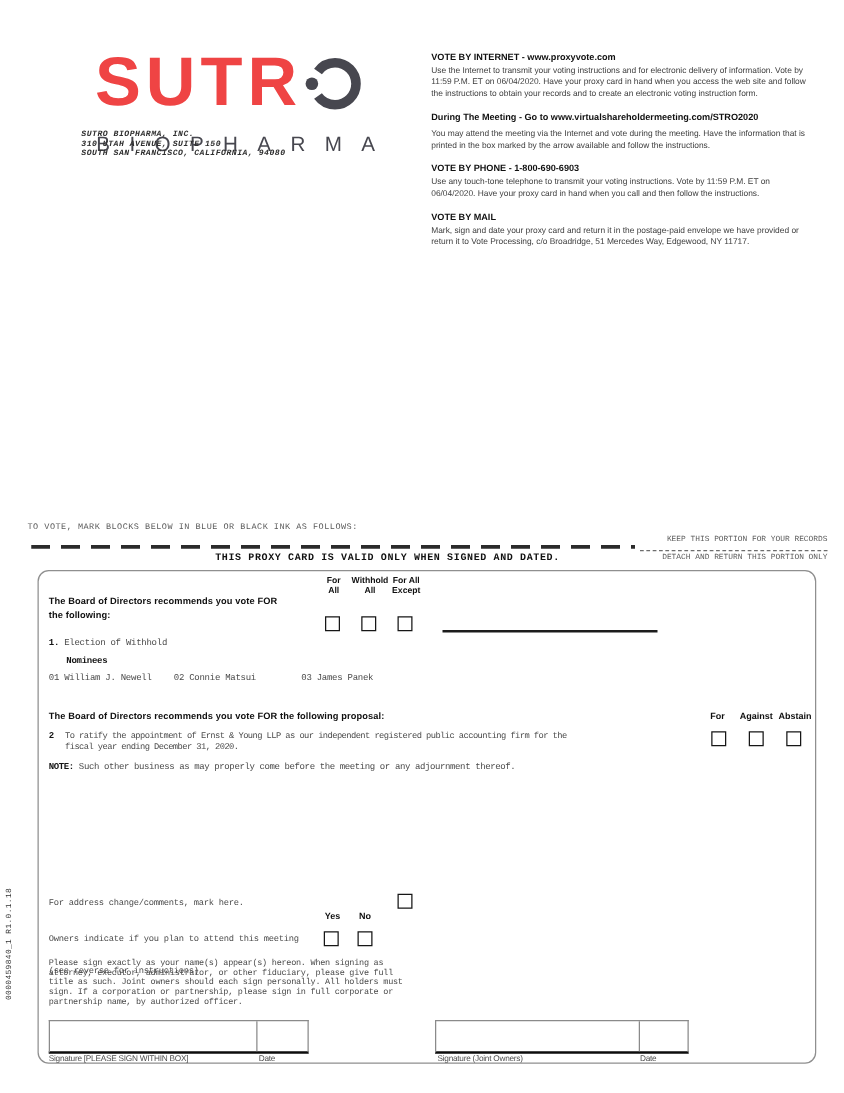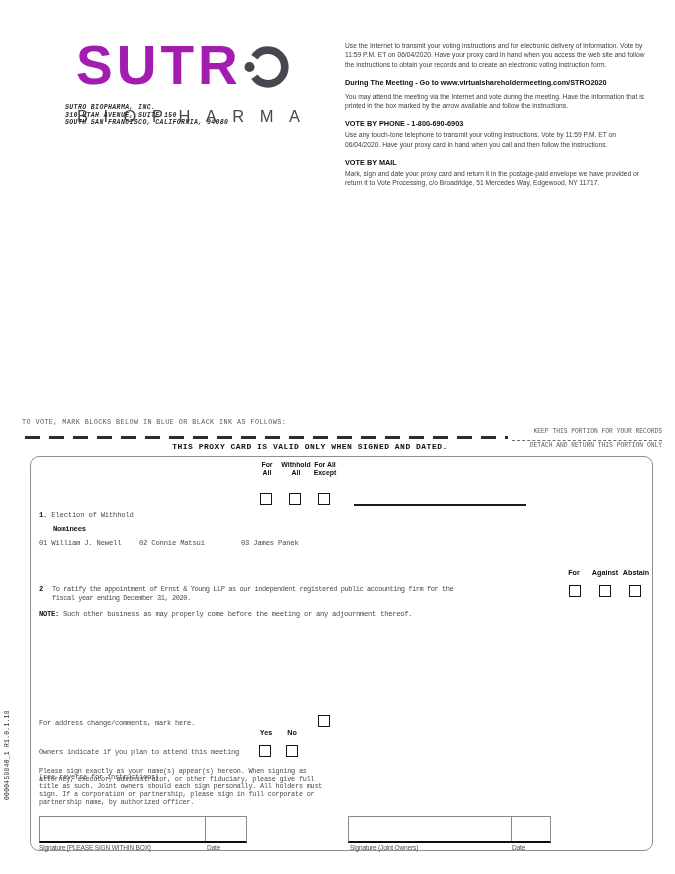--- a/index.html
+++ b/index.html
@@ -1,21 +1,21 @@
 <!DOCTYPE html>
 <html><head>
 <meta charset="utf-8">
 <style>
   html,body{margin:0;padding:0;background:#fff;}
   #root{position:relative;width:675px;height:874px;background:#fff;overflow:hidden;
         font-family:"Liberation Sans","DejaVu Sans",sans-serif;}
   .abs{position:absolute;}
   
   .logo-word{left:76px;top:38px;display:flex;align-items:center;
-             font-weight:700;font-size:55px;letter-spacing:4px;color:#a21caf;line-height:1;}
+             font-weight:700;font-size:55px;letter-spacing:4px;color:#ef4444;line-height:1;}
   .logo-o{margin-left:2px;transform:translateY(1px);}
   .logo-sub{left:77px;top:86px;font-size:16.5px;font-weight:500;letter-spacing:15.5px;color:#47474f;margin-top:21px;}
   .logo-address{left:65px;top:104px;font:italic 700 6.5px/1.18 "Liberation Mono","DejaVu Sans Mono",monospace;
                 color:#2e2e2e;letter-spacing:0.4px;}
   
   .vote-col{left:345px;top:41px;width:300px;}
   .vi-title{font-size:7.3px;font-weight:700;color:#101010;margin:0 0 2px 0;}
   .vi-body{font-size:6.7px;color:#3d3d3d;line-height:1.38;margin:0 0 9px 0;}
   
   .mark-line{left:22px;top:418px;font:6.8px "Liberation Mono","DejaVu Sans Mono",monospace;
@@ -62,38 +62,40 @@
     </svg>
   </div>
   <div class="abs logo-sub">BIOPHARMA</div>
   <div class="abs logo-address">
     <div>SUTRO BIOPHARMA, INC.</div>
     <div>310 UTAH AVENUE, SUITE 150</div>
     <div>SOUTH SAN FRANCISCO, CALIFORNIA, 94080</div>
   </div>
 
   <div class="abs vote-col">
+    <div class="vi-title">VOTE BY INTERNET - www.proxyvote.com</div>
     <div class="vi-body">Use the Internet to transmit your voting instructions and for electronic delivery of information. Vote by 11:59 P.M. ET on 06/04/2020. Have your proxy card in hand when you access the web site and follow the instructions to obtain your records and to create an electronic voting instruction form.</div>
     <div class="vi-title" style="margin-bottom:5px;margin-top:8px;">During The Meeting - Go to www.virtualshareholdermeeting.com/STRO2020</div>
     <div class="vi-body">You may attend the meeting via the Internet and vote during the meeting. Have the information that is printed in the box marked by the arrow available and follow the instructions.</div>
     <div class="vi-title">VOTE BY PHONE - 1-800-690-6903</div>
     <div class="vi-body">Use any touch-tone telephone to transmit your voting instructions. Vote by 11:59 P.M. ET on 06/04/2020. Have your proxy card in hand when you call and then follow the instructions.</div>
     <div class="vi-title">VOTE BY MAIL</div>
     <div class="vi-body">Mark, sign and date your proxy card and return it in the postage-paid envelope we have provided or return it to Vote Processing, c/o Broadridge, 51 Mercedes Way, Edgewood, NY 11717.</div>
   </div>
 
   <div class="abs mark-line">TO VOTE, MARK BLOCKS BELOW IN BLUE OR BLACK INK AS FOLLOWS:</div>
   <div class="abs keep-line">KEEP THIS PORTION FOR YOUR RECORDS</div>
   <div class="abs dash-big"></div>
   <div class="abs dash-small"></div>
   <div class="abs valid-note">THIS PROXY CARD IS VALID ONLY WHEN SIGNED AND DATED.</div>
   <div class="abs detach-line">DETACH AND RETURN THIS PORTION ONLY</div>
 
   <div class="abs card">
 
+    <div class="abs rec" style="left:8px;top:19px;width:195px;">The Board of Directors recommends you vote FOR the following:</div>
 
     <div class="abs chdr" style="left:214px;top:4px;">
       <span>For</span>
       <span>All</span>
     </div>
     <div class="abs chdr" style="left:243px;top:4px;">
       <span>Withhold</span>
       <span>All</span>
     </div>
     <div class="abs chdr" style="left:272px;top:4px;">
@@ -109,20 +111,21 @@
 
     <div class="abs mono t7" style="left:8px;top:54px;">
       <span class="b">1.</span>
       <span>Election of Withhold</span>
     </div>
     <div class="abs mono t7 b" style="left:22px;top:68px;">Nominees</div>
     <div class="abs mono t7" style="left:8px;top:82px;">01  William J. Newell</div>
     <div class="abs mono t7" style="left:108px;top:82px;">02  Connie Matsui</div>
     <div class="abs mono t7" style="left:210px;top:82px;">03  James Panek</div>
 
+    <div class="abs rec" style="left:8px;top:111px;width:420px;">The Board of Directors recommends you vote FOR the following proposal:</div>
     <div class="abs colhead" style="left:523px;top:111px;">For</div>
     <div class="abs colhead" style="left:554px;top:111px;">Against</div>
     <div class="abs colhead" style="left:585px;top:111px;">Abstain</div>
 
     <div class="abs cb" style="left:538px;top:128px;"></div>
     <div class="abs cb" style="left:568px;top:128px;"></div>
     <div class="abs cb" style="left:598px;top:128px;"></div>
 
     <div class="abs mono t7 b" style="left:8px;top:128px;">2</div>
     <div class="abs mono" style="left:21px;top:128px;width:402px;font-size:7px;letter-spacing:-0.45px;line-height:1.3;">To ratify the appointment of Ernst &amp; Young LLP as our independent registered public accounting firm for the fiscal year ending December 31, 2020.</div>

